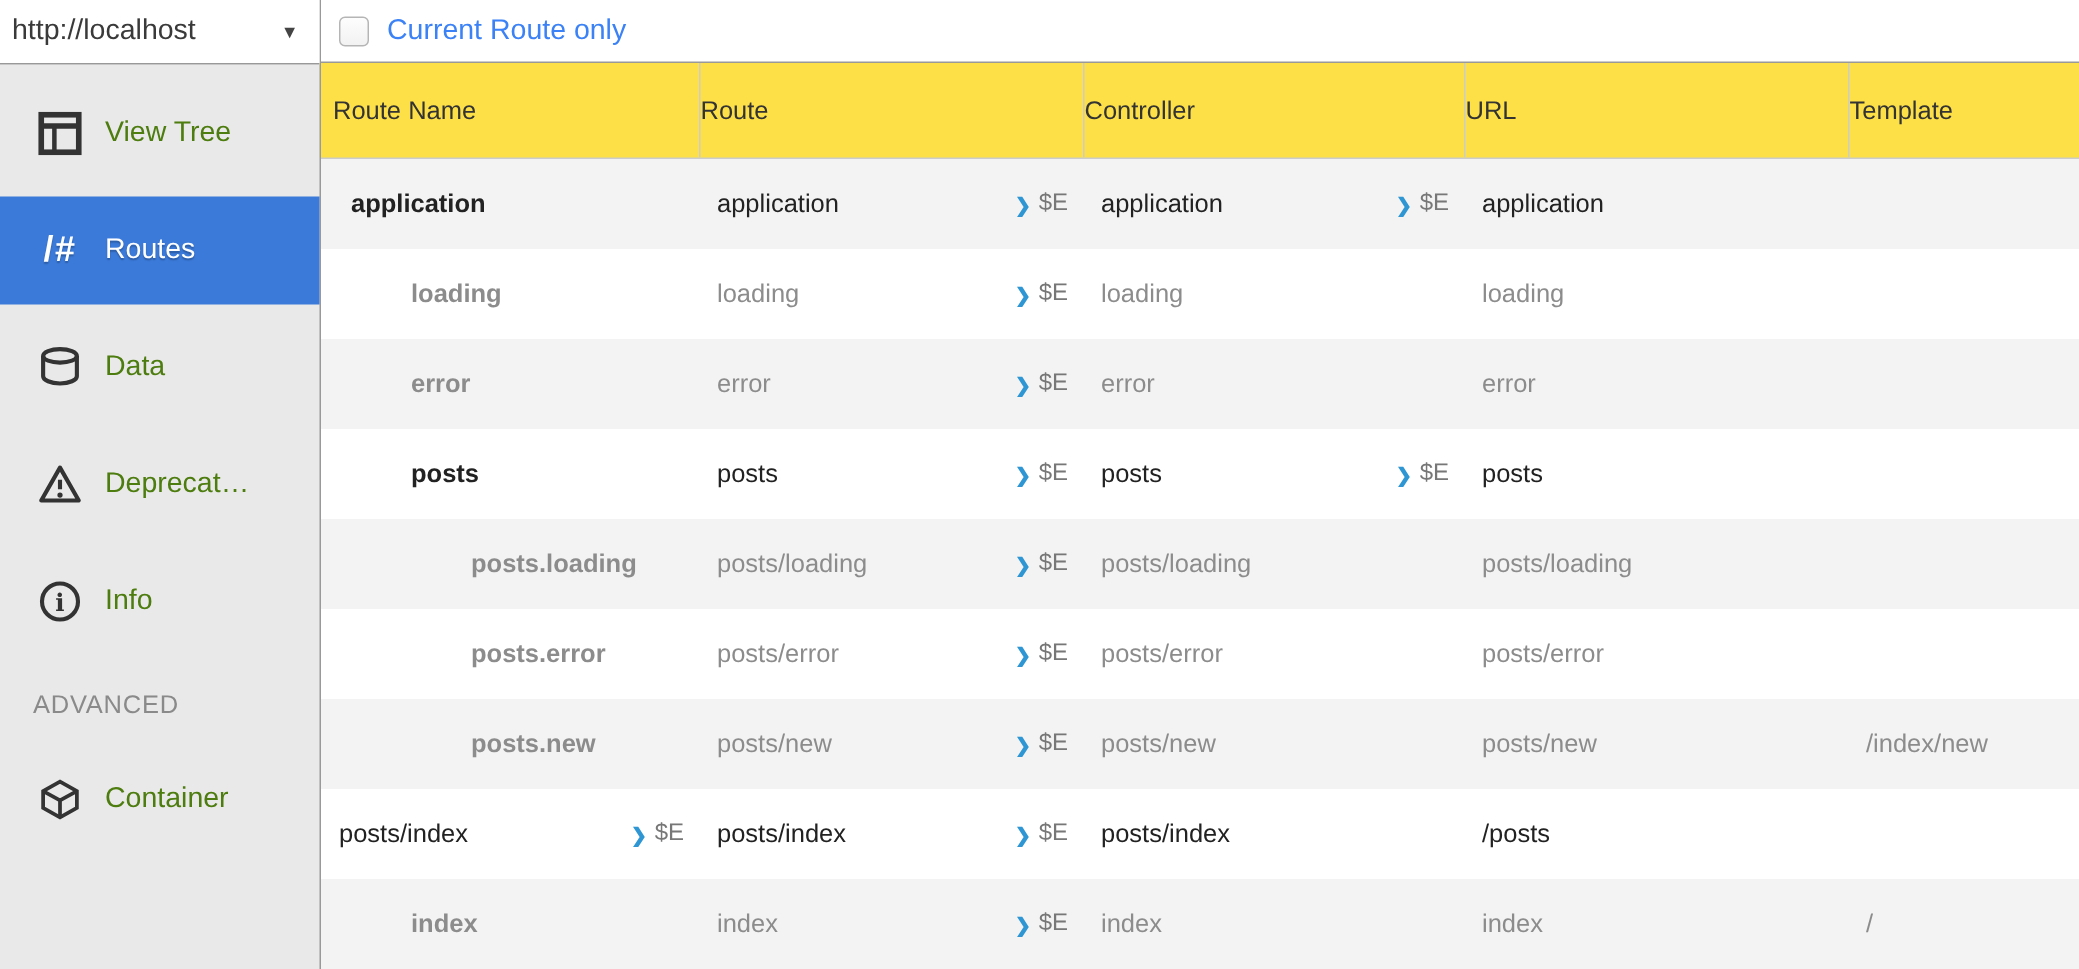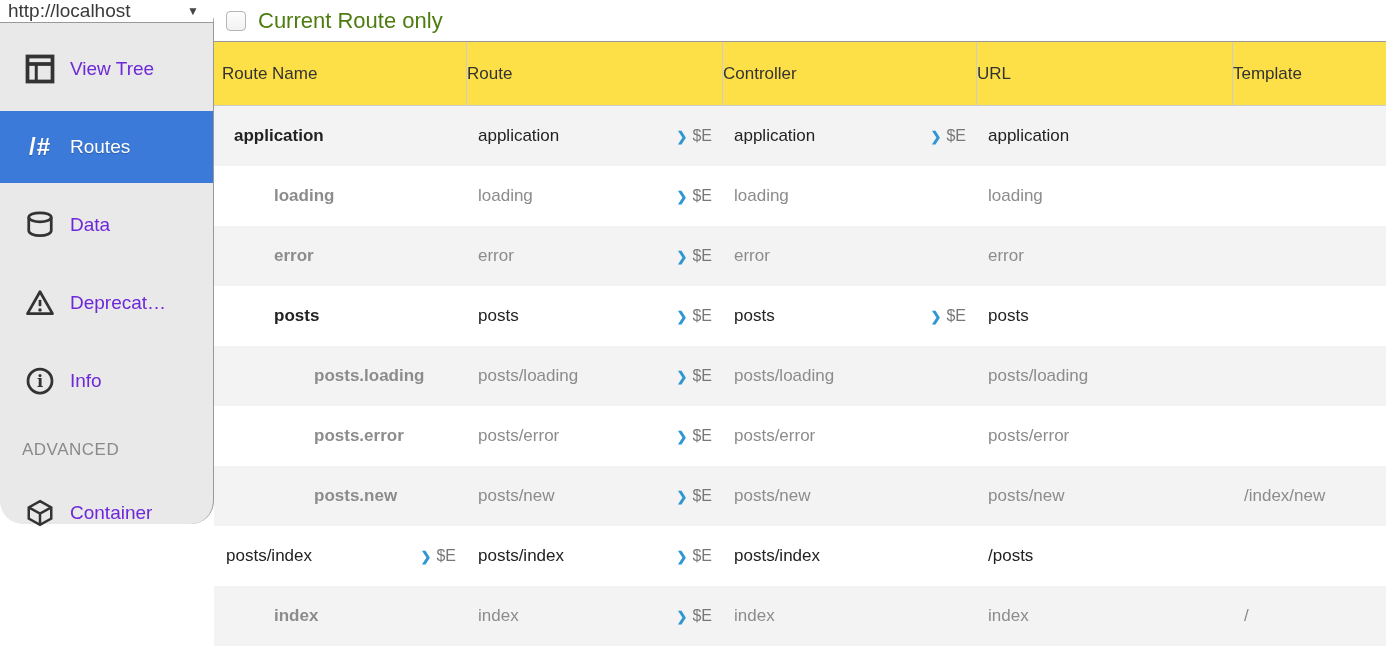--- a/index.html
+++ b/index.html
@@ -1,44 +1,44 @@
 <!DOCTYPE html>
 <html><head>
 <meta charset="utf-8">
 <style>
   * { margin:0; padding:0; box-sizing:border-box; }
   html,body { width:1386px; height:646px; overflow:hidden; background:#fff;
               font-family:"Liberation Sans", sans-serif; color:#222; }
   .app { display:flex; width:1386px; height:646px; }
 
   
-  .sidebar { width:214px; height:524px; background:#e9e9e9;
-             border-right:1px solid #999; flex:0 0 214px; display:flex; flex-direction:column;border-radius:23px; }
+  .sidebar { width:214px; height:646px; background:#e9e9e9;
+             border-right:1px solid #999; flex:0 0 214px; display:flex; flex-direction:column; }
   .host-picker { height:43px; background:#fff; border-bottom:1px solid #999;
                  display:flex; align-items:center; justify-content:space-between;
                  padding:0 14px 0 8px; font-size:19px; color:#3a3a3a; cursor:pointer; }
   .host-picker .caret { font-size:12px; color:#444; margin-left:6px; }
   .nav { padding-top:10px; flex:1; }
   .nav-item { height:72px; margin-bottom:6px; display:flex; align-items:center;
-              padding-left:22px; color:#6d28d9; font-size:19px; cursor:pointer; }
+              padding-left:22px; color:#4d7c0f; font-size:19px; cursor:pointer; }
   .nav-item .ico { width:36px; height:36px; display:flex; align-items:center;
                    justify-content:center; margin-right:12px; flex:0 0 36px; }
   .nav-item .ico svg { width:30px; height:30px; }
   .nav-item.active { background:#3b7ad9; color:#fff; text-shadow:0 1px 1px rgba(0,0,0,.25); }
   .routes-glyph { font-size:24px; font-weight:bold; color:#fff; letter-spacing:1px; }
   .section-label { height:54px; display:flex; align-items:center; padding-left:22px;
                    color:#8a8a8a; font-size:17px; letter-spacing:.5px; }
 
   
   .main { flex:1; display:flex; flex-direction:column; min-width:0; }
   .toolbar { height:43px; background:#fff; border-bottom:1px solid #999;
              display:flex; align-items:center; padding-left:12px; }
   .checkbox { width:20px; height:20px; border:1px solid #b5b5b5; border-radius:4px;
               background:linear-gradient(#fdfdfd,#f2f2f2); margin-right:12px; cursor:pointer; }
-  .toolbar label { font-size:22px; color:#4d7c0f; }
+  .toolbar label { font-size:19px; color:#3b82f6; }
 
   .grid-head, .grid-row { display:grid; grid-template-columns:252px 256px 254px 256px 1fr; }
   .grid-head { height:64px; background:#fde047; border-bottom:1px solid #ccc; }
   .h-cell { display:flex; align-items:center; font-size:17px; color:#333;
             border-left:1px solid #ccc; }
   .h-cell:first-child { border-left:none; padding-left:8px; }
 
   .grid-row { height:60px; }
   .grid-row.alt { background:#f3f3f3; }
   .cell { display:flex; align-items:center; font-size:17px; color:#8c8c8c;

